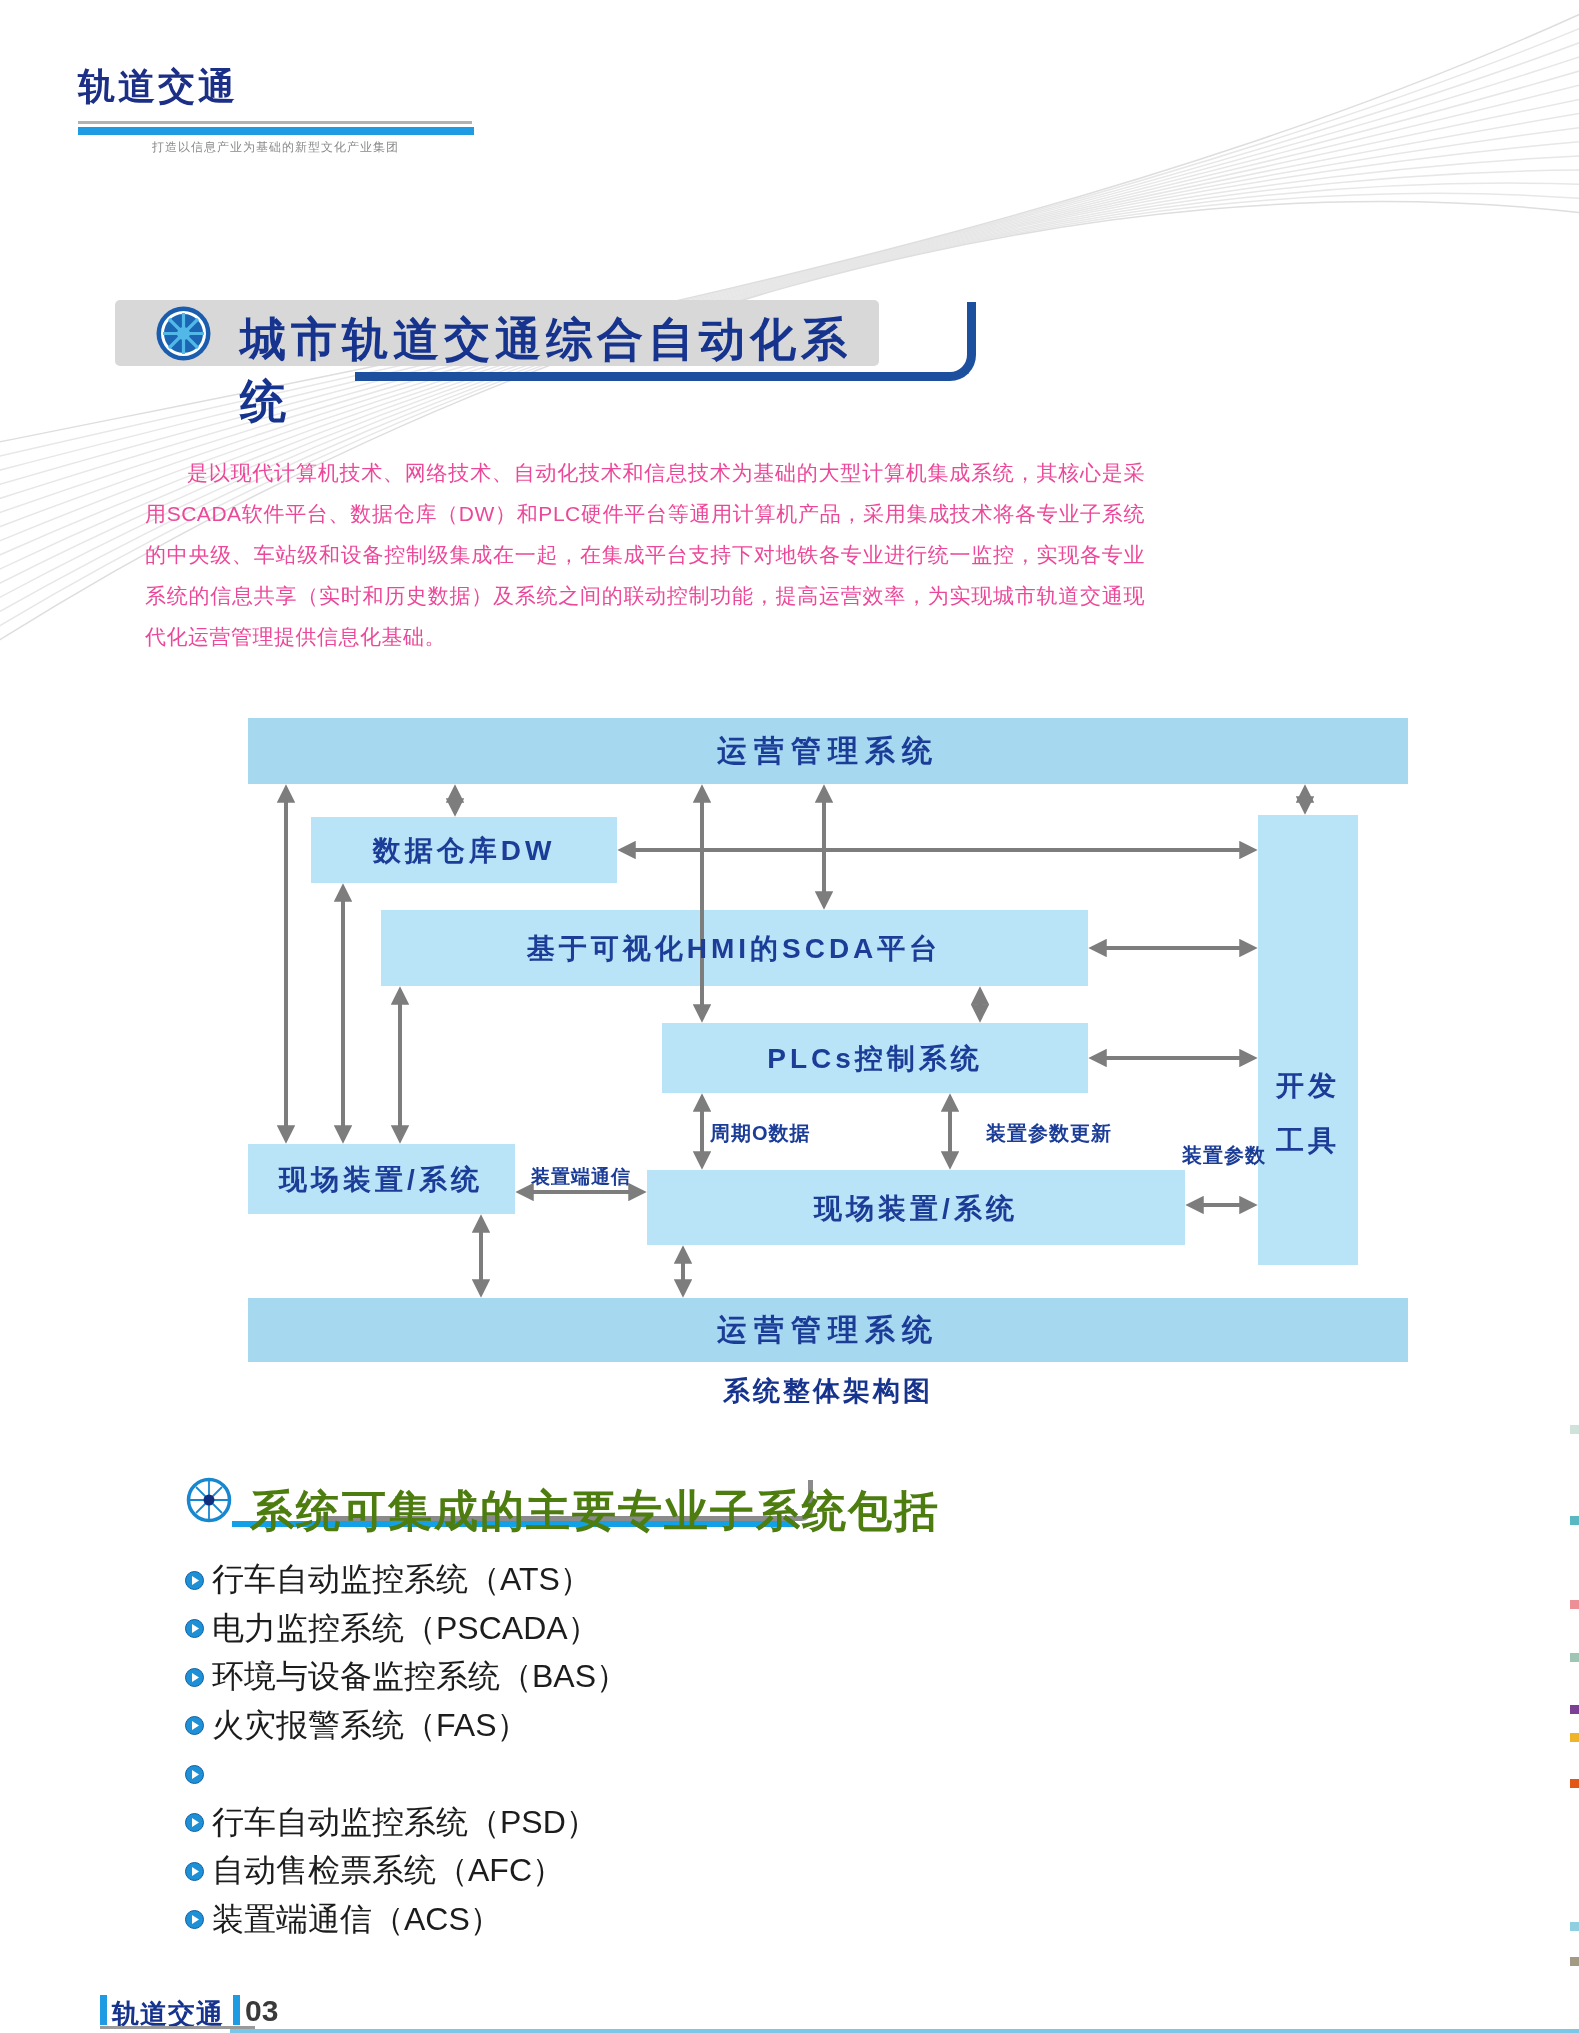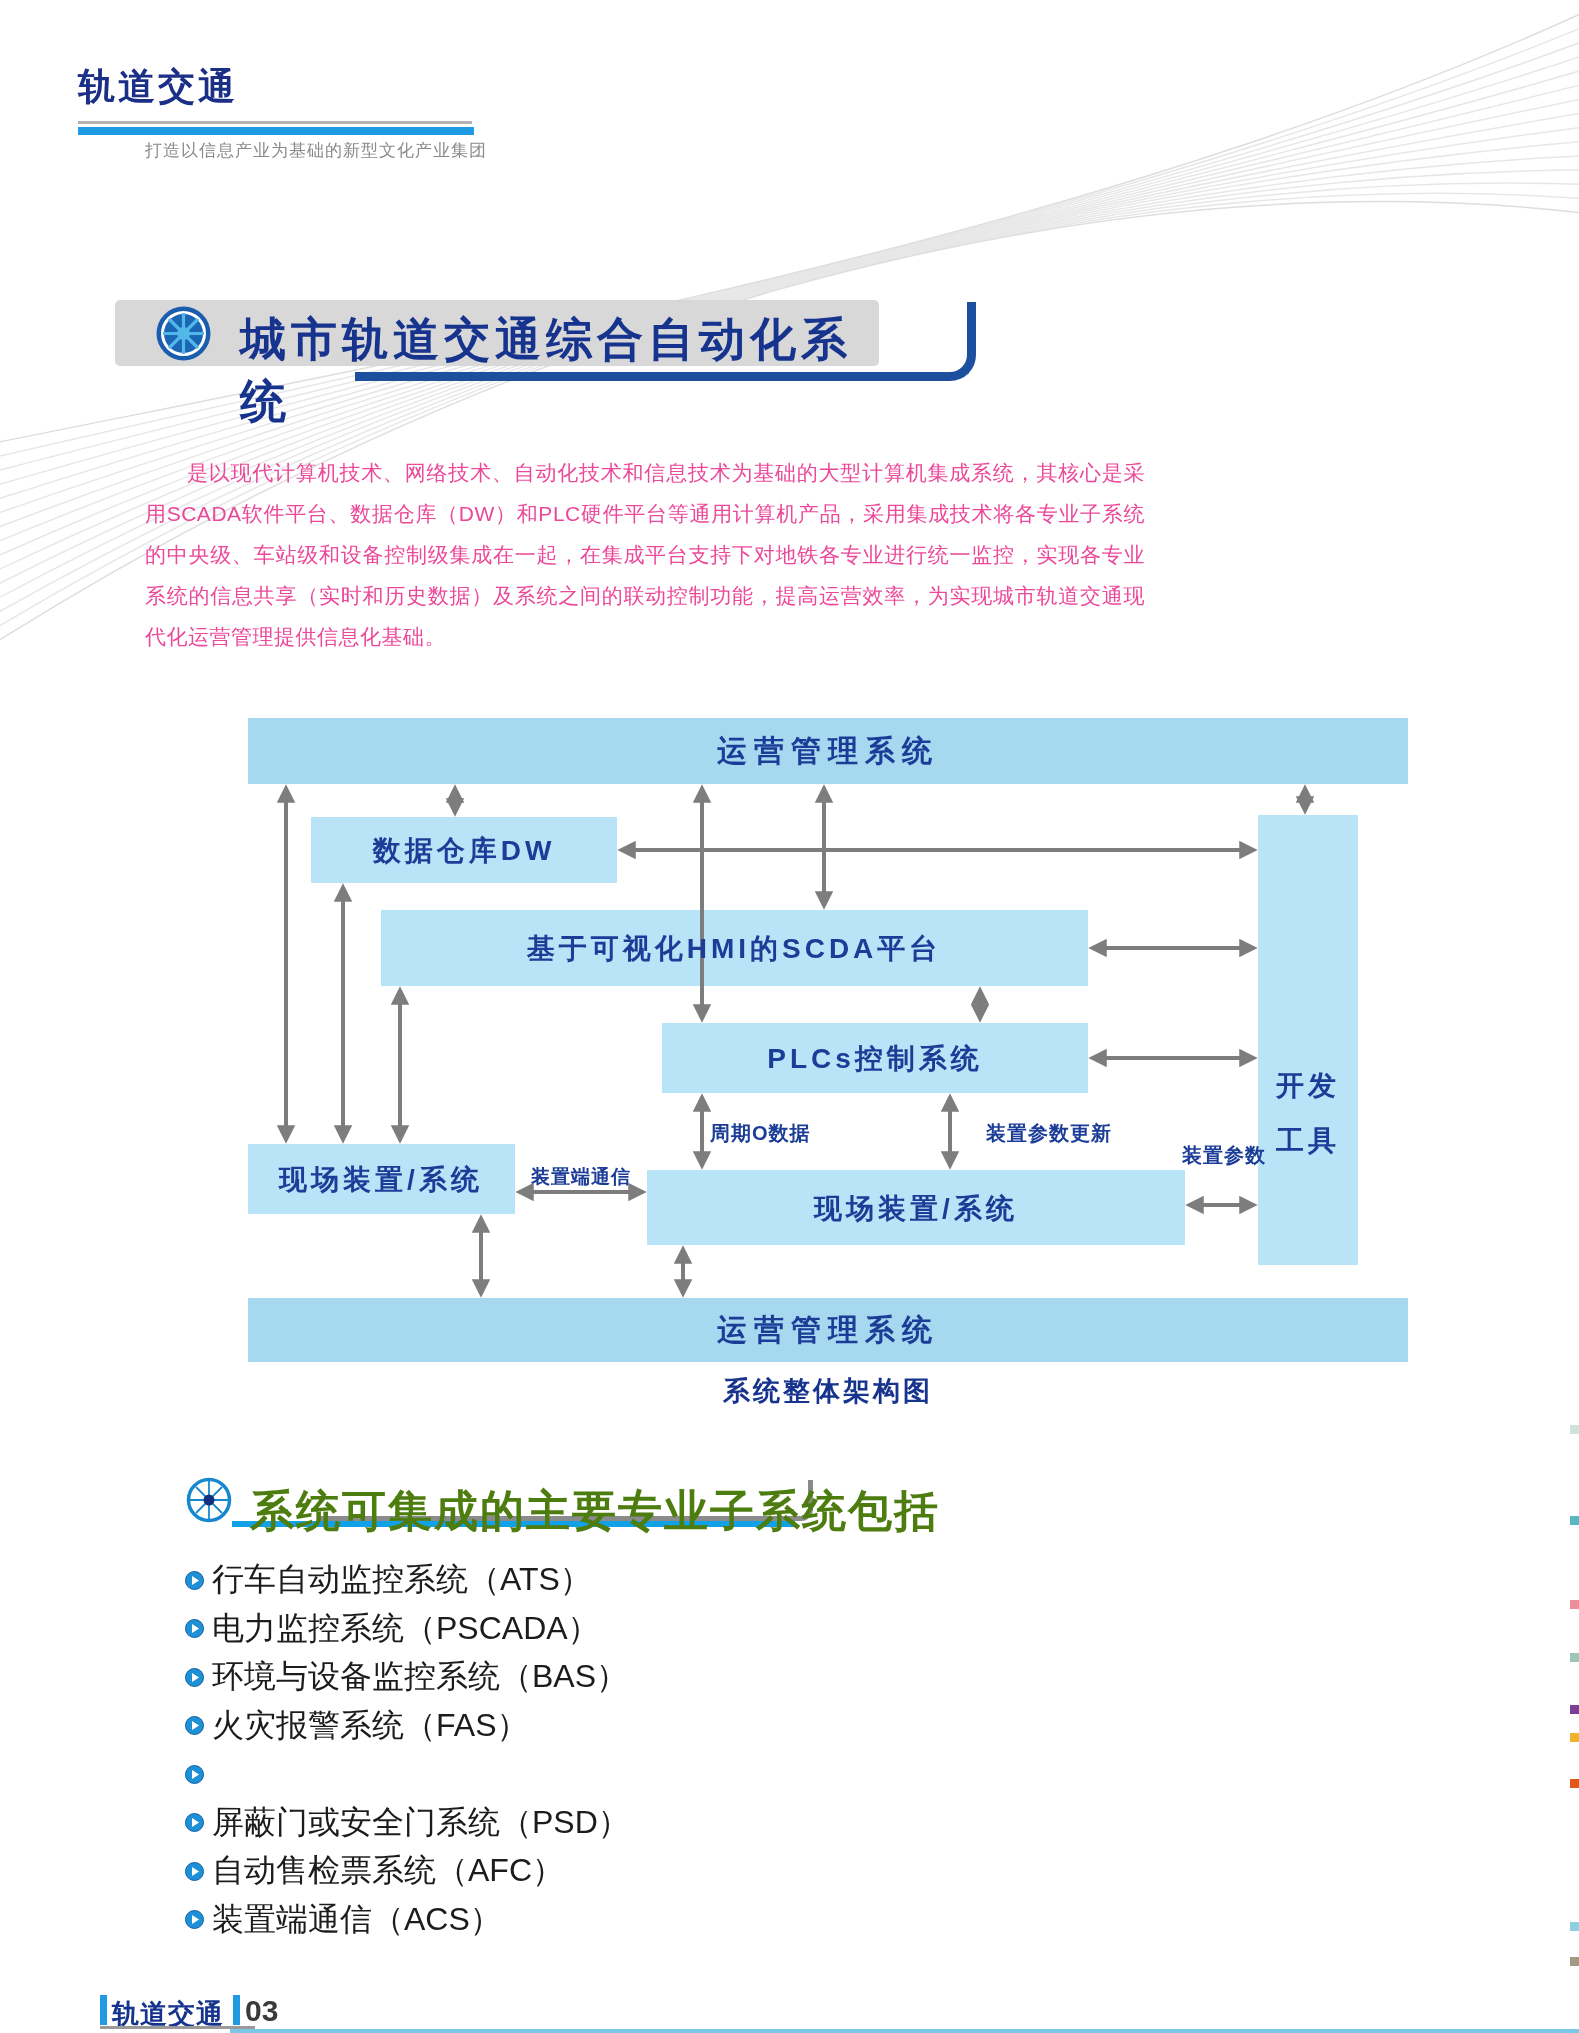--- a/index.html
+++ b/index.html
@@ -4,21 +4,21 @@
 <style>
   html,body{margin:0;padding:0;background:#ffffff;}
   .page{position:relative;width:1579px;height:2033px;background:#ffffff;overflow:hidden;
         font-family:"Liberation Sans","DejaVu Sans",sans-serif;}
   .abs{position:absolute;}
 
   
   .logo{left:78px;top:62px;font-size:37px;font-weight:bold;color:#1b2f86;letter-spacing:3px;}
   .logo-gray-line{left:78px;top:121px;width:394px;height:3px;background:#b2b2b2;}
   .logo-blue-line{left:78px;top:127px;width:396px;height:8px;background:#1e9be2;}
-  .tagline{left:145px;top:139px;font-size:17px;color:#8a8a8a;letter-spacing:1px;}
+  .tagline{left:152px;top:139px;font-size:12px;color:#8a8a8a;letter-spacing:1px;}
 
   
   .title-frame{left:355px;top:302px;width:612px;height:70px;
                border-right:9px solid #1c4f9e;border-bottom:9px solid #1c4f9e;
                border-bottom-right-radius:26px;}
   .title-bar{left:115px;top:300px;width:764px;height:66px;background:#d8d8d8;border-radius:5px;
              display:flex;align-items:center;}
   .title-text{position:absolute;left:125px;top:9px;font-size:46px;font-weight:bold;color:#16338d;letter-spacing:5px;}
 
   
@@ -212,21 +212,21 @@
           <circle cx="9.5" cy="9.5" r="9" fill="none" stroke="#0d5fa6" stroke-width="1"></circle>
           <polygon points="7,5 14,9.5 7,14" fill="#ffffff"></polygon>
         </svg>
     </li>
     <li>
       <svg width="19" height="19" viewBox="0 0 19 19">
           <circle cx="9.5" cy="9.5" r="9" fill="#1e90d6"></circle>
           <circle cx="9.5" cy="9.5" r="9" fill="none" stroke="#0d5fa6" stroke-width="1"></circle>
           <polygon points="7,5 14,9.5 7,14" fill="#ffffff"></polygon>
         </svg>
-      <span>屏蔽门或安全门系统（PSD）</span>
+      <span>行车自动监控系统（PSD）</span>
     </li>
     <li>
       <svg width="19" height="19" viewBox="0 0 19 19">
           <circle cx="9.5" cy="9.5" r="9" fill="#1e90d6"></circle>
           <circle cx="9.5" cy="9.5" r="9" fill="none" stroke="#0d5fa6" stroke-width="1"></circle>
           <polygon points="7,5 14,9.5 7,14" fill="#ffffff"></polygon>
         </svg>
       <span>自动售检票系统（AFC）</span>
     </li>
     <li>

